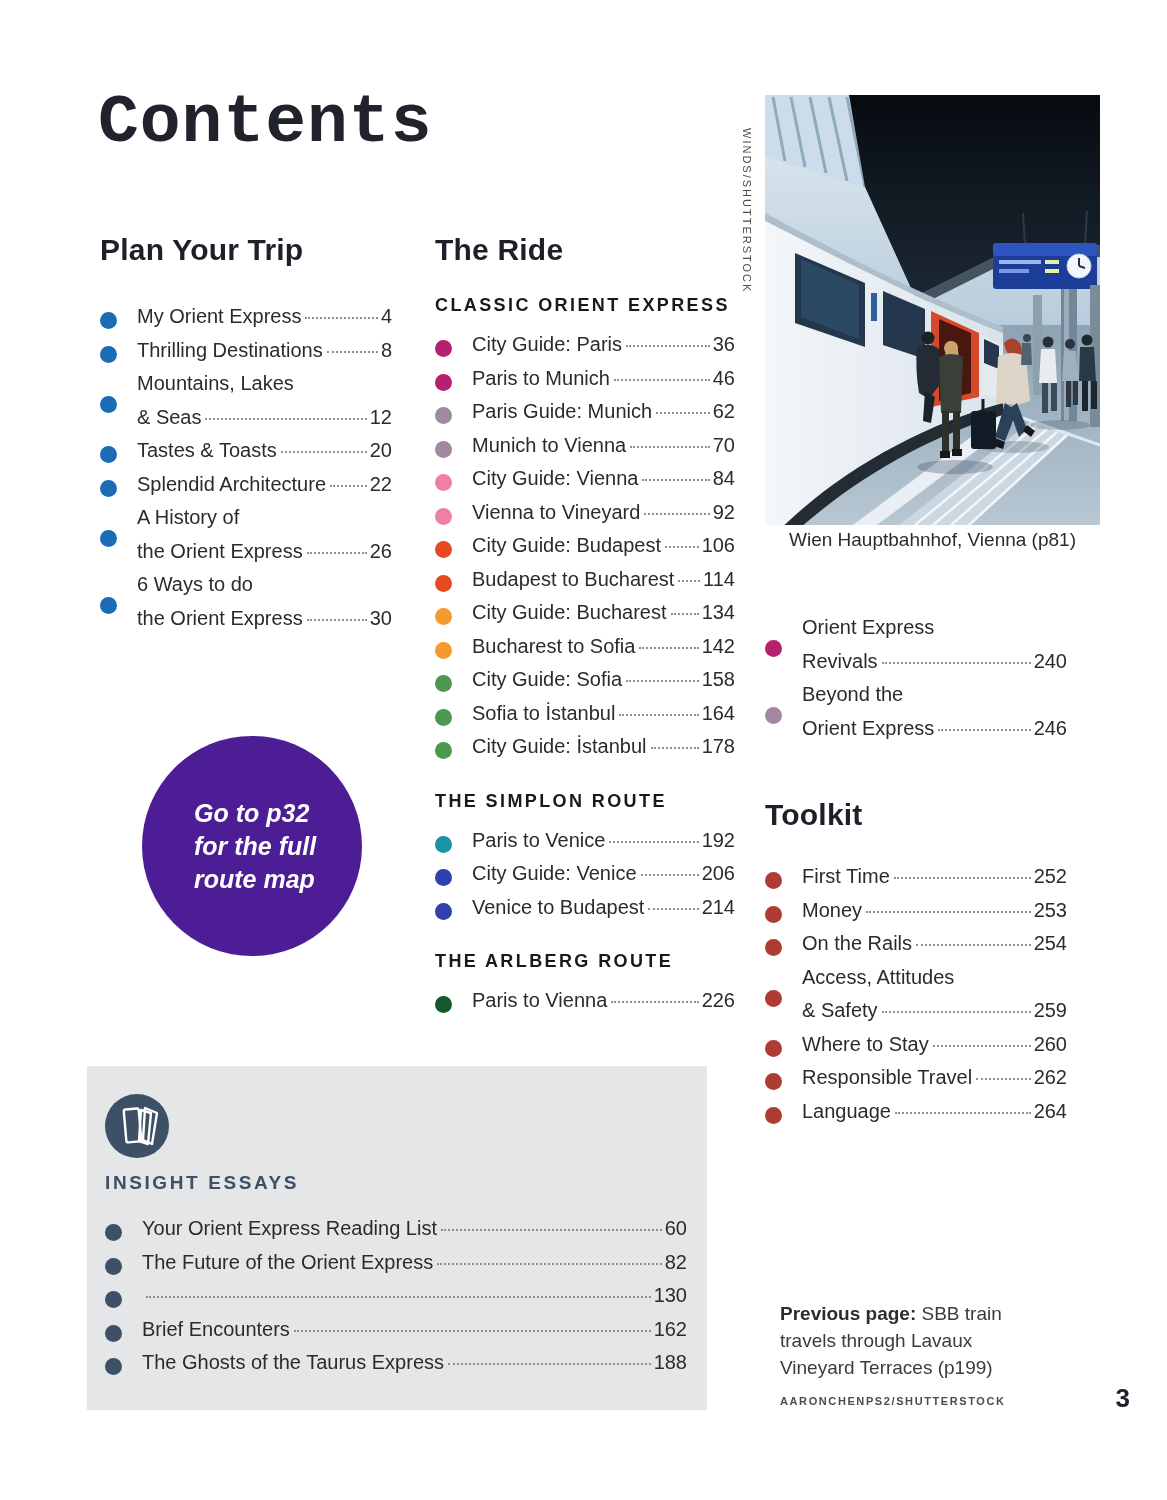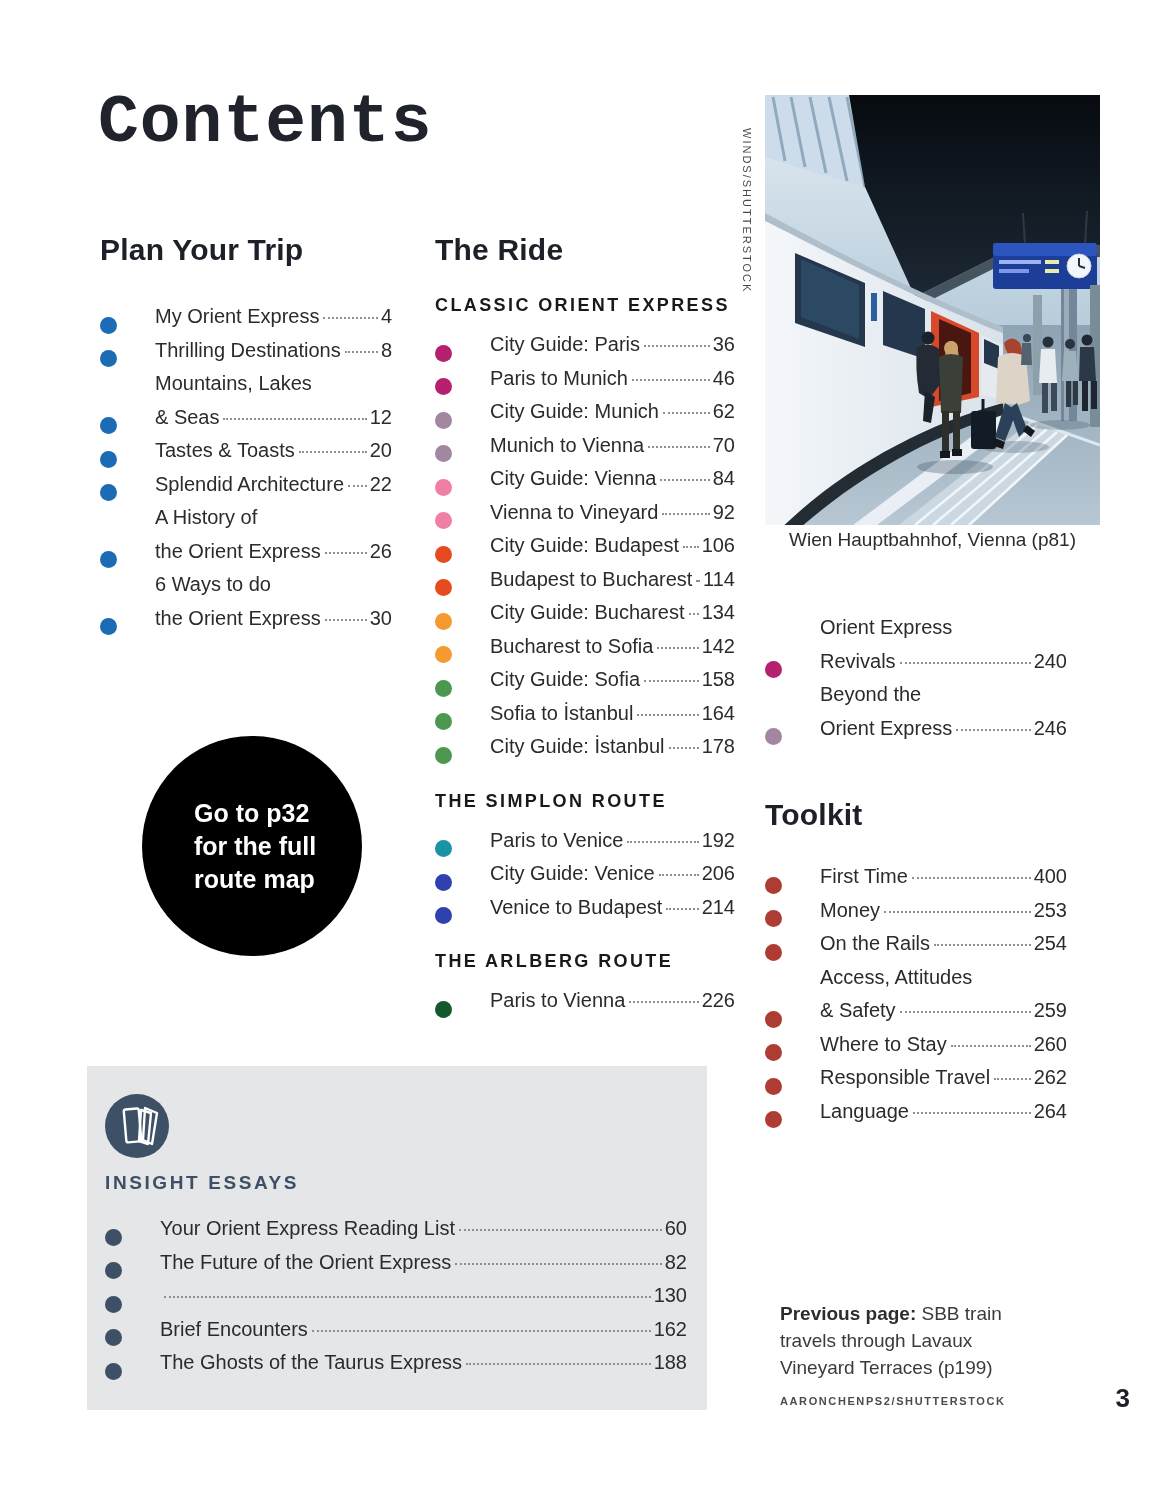--- a/index.html
+++ b/index.html
@@ -15,21 +15,21 @@
     left:98px;top:84px;font-family:Liberation Mono, monospace;
     font-weight:700;font-size:68px;color:#20232b;letter-spacing:1px;
   }
 
   
   .h1{font-size:30px;font-weight:700;color:#1d2028;letter-spacing:.2px;line-height:36px;}
   .sub{font-size:18px;font-weight:700;color:#17191c;letter-spacing:2.4px;line-height:22px;}
 
   
   .toc{width:100%;}
-  .toc-item{display:flex;align-items:flex-end;gap:18px;}
+  .toc-item{display:flex;align-items:center;}
   .dot{width:17px;height:17px;border-radius:50%;flex:0 0 17px;margin-top:8px;}
   .toc-lines{flex:1;margin-left:20px;min-width:0;}
   .toc-line{display:flex;align-items:baseline;font-size:20px;line-height:33.5px;color:#2b2b2b;}
   .toc-text{white-space:nowrap;}
   .leader{flex:1;position:relative;min-width:10px;}
   .leader::after{content:"";position:absolute;left:4px;right:3px;bottom:4px;border-bottom:2px dotted #8f8f8f;}
   .pagenum{white-space:nowrap;}
 
   
   #col-plan{left:100px;top:232px;width:292px;}
@@ -181,21 +181,21 @@
             <span class="toc-text">Paris to Munich</span>
             <span class="leader"></span>
             <span class="pagenum">46</span>
           </div>
         </div>
       </div>
       <div class="toc-item">
         <span class="dot" style="background: rgb(162, 135, 161);"></span>
         <div class="toc-lines">
           <div class="toc-line">
-            <span class="toc-text">City Guide: Munich</span>
+            <span class="toc-text">Paris Guide: Munich</span>
             <span class="leader"></span>
             <span class="pagenum">62</span>
           </div>
         </div>
       </div>
       <div class="toc-item">
         <span class="dot" style="background: rgb(162, 135, 161);"></span>
         <div class="toc-lines">
           <div class="toc-line">
             <span class="toc-text">Munich to Vienna</span>
@@ -336,21 +336,21 @@
           <div class="toc-line">
             <span class="toc-text">Paris to Vienna</span>
             <span class="leader"></span>
             <span class="pagenum">226</span>
           </div>
         </div>
       </div>
     </div>
 </div>
 
-<div id="badge" class="abs" style="background: #000000;">
+<div id="badge" class="abs" style="background: #4c1d95; font-style: italic;">
   <div class="bline">Go to p32</div>
   <div class="bline">for the full</div>
   <div class="bline">route map</div>
 </div>
 
 <div id="photo-credit" class="abs">WINDS/SHUTTERSTOCK</div>
 
 <div id="photo-frame" class="abs">
   <svg width="335" height="430" viewBox="0 0 335 430">
     <defs>
@@ -505,21 +505,21 @@
   </div>
 
 <div id="toolkit-h" class="abs h1">Toolkit</div>
 <div id="toolkit-list" class="abs toc">
     <div class="toc-item">
       <span class="dot" style="background: rgb(174, 60, 51);"></span>
       <div class="toc-lines">
         <div class="toc-line">
           <span class="toc-text">First Time</span>
           <span class="leader"></span>
-          <span class="pagenum">400</span>
+          <span class="pagenum">252</span>
         </div>
       </div>
     </div>
     <div class="toc-item">
       <span class="dot" style="background: rgb(174, 60, 51);"></span>
       <div class="toc-lines">
         <div class="toc-line">
           <span class="toc-text">Money</span>
           <span class="leader"></span>
           <span class="pagenum">253</span>

